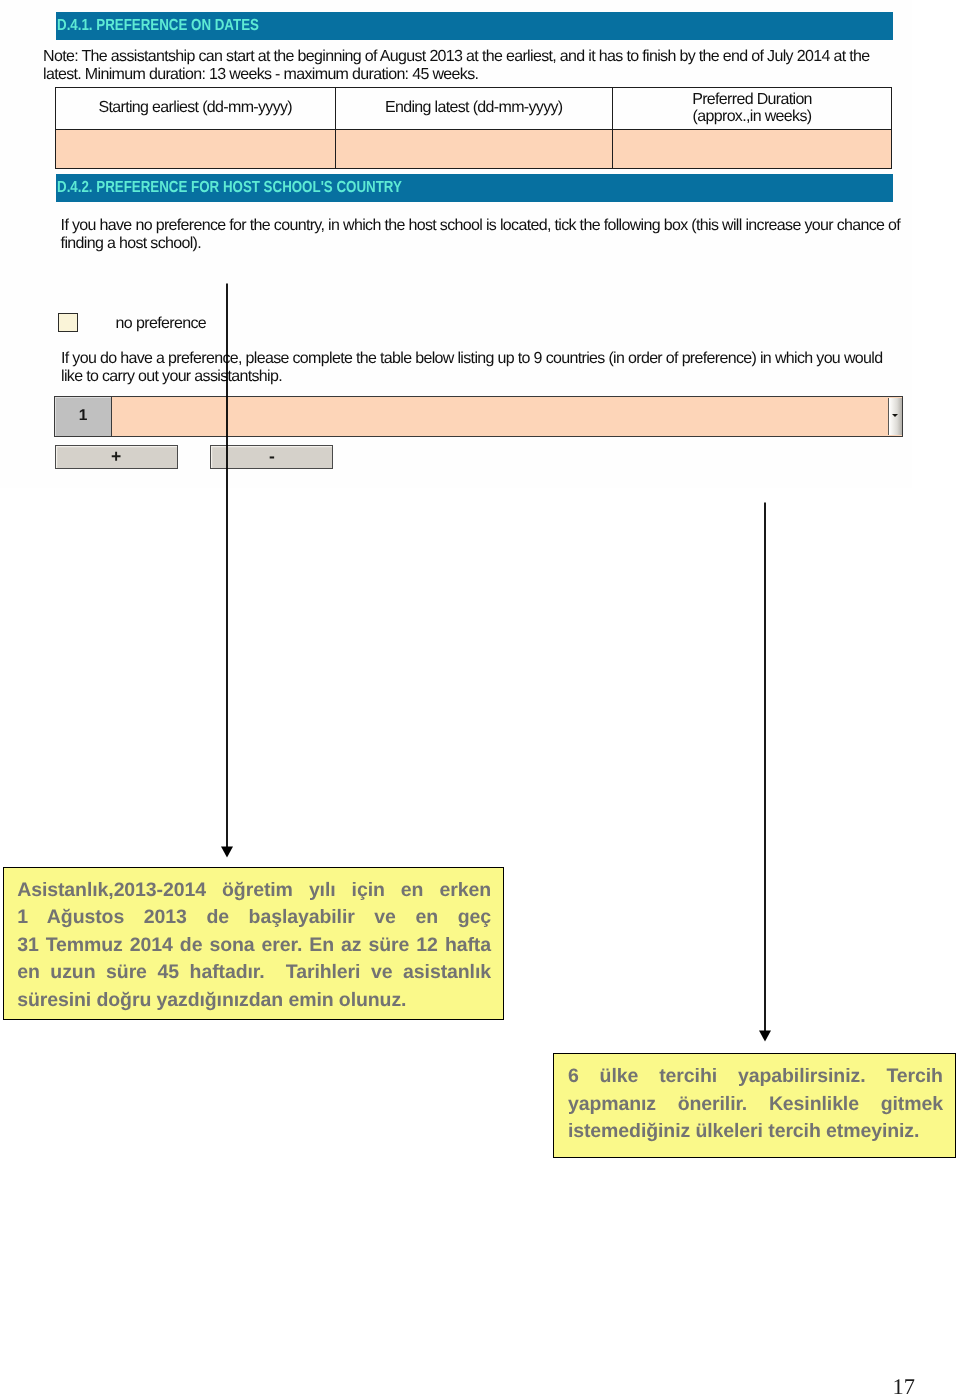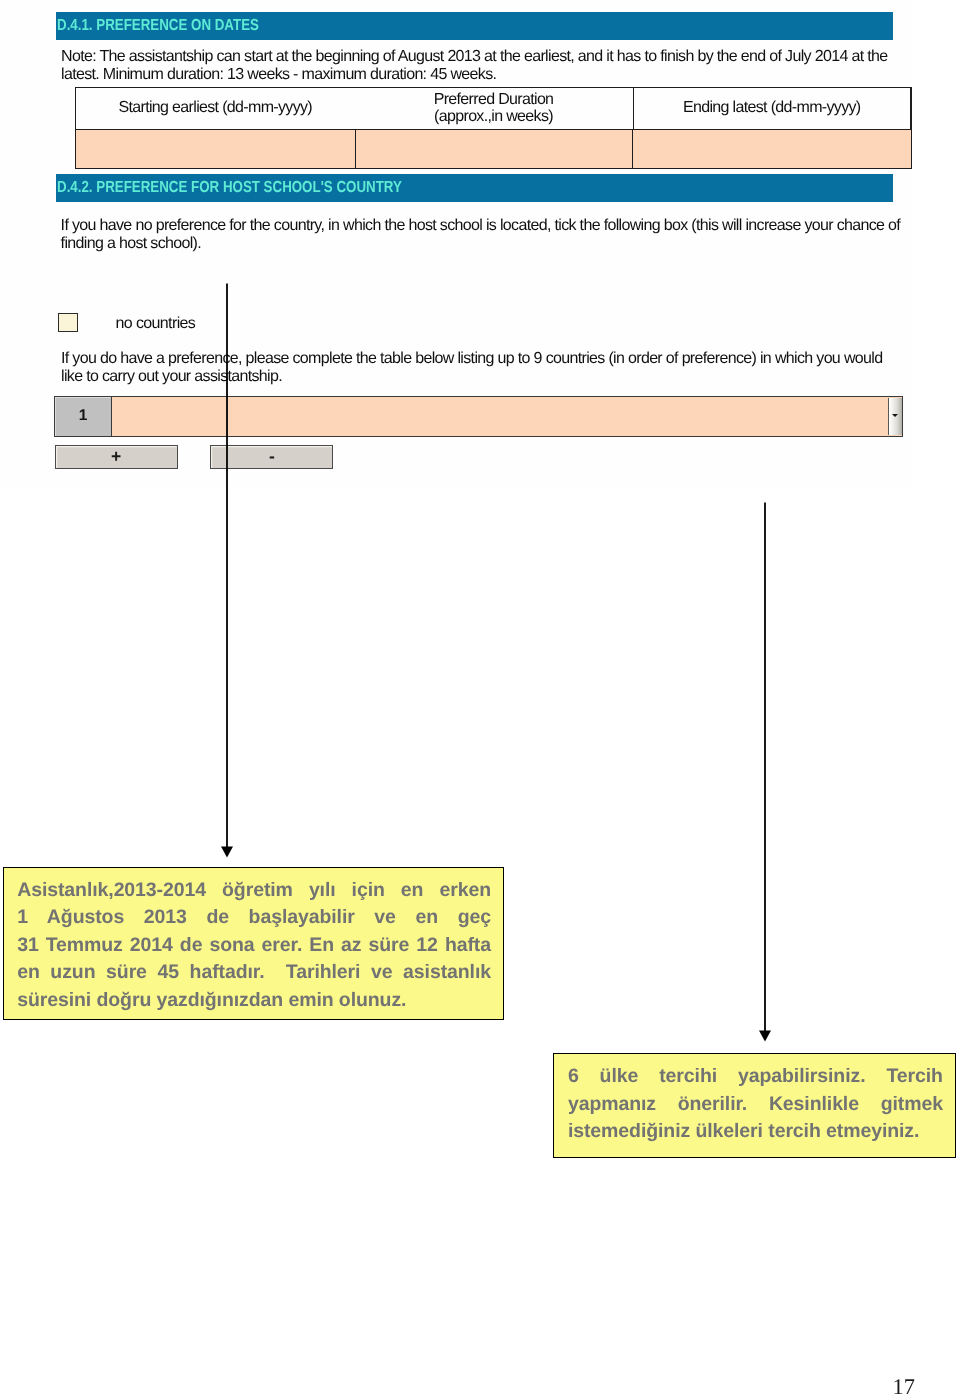--- a/index.html
+++ b/index.html
@@ -14,27 +14,27 @@
   
   .bar{position:absolute;left:55.5px;width:837px;background:#0770a0;
        color:#5eead4;font-weight:bold;font-size:16px;
        display:flex;align-items:center;box-sizing:border-box;padding-left:1.7px;}
   .bar span{display:inline-block;transform:scaleX(0.833);transform-origin:left center;white-space:nowrap;}
   #bar1{top:11.5px;height:28.5px;}
   #bar2{top:174.3px;height:27.6px;}
 
   
   .note{position:absolute;font-size:16px;letter-spacing:-0.66px;line-height:17.8px;color:#111;}
-  #note1{left:61px;top:48.3px;width:843px;}
+  #note1{left:43px;top:48.3px;width:843px;}
   #note2{left:60.6px;top:217.4px;width:843px;}
   #note3{left:61px;top:349.9px;width:843px;}
 
   
   .tbl{position:absolute;left:55px;top:86.8px;width:837px;border:1.4px solid #1e1e1e;
-       box-sizing:border-box;margin-left:20px;}
+       box-sizing:border-box;}
   .tr{display:flex;}
   .tr.head{height:40.8px;}
   .tr.body{height:38.5px;border-top:1.4px solid #1e1e1e;}
   .td{box-sizing:border-box;display:flex;align-items:center;justify-content:center;
       flex-direction:column;font-size:16px;letter-spacing:-0.66px;color:#111;}
   .c1{width:278.5px;}
   .c2{width:278.5px;border-left:1.4px solid #1e1e1e;border-right:1.4px solid #1e1e1e;}
   .c3{flex:1;}
   .fill{background:#fdd5b8;}
   .c3 .l1,.c3 .l2{display:block;line-height:17.2px;}
@@ -94,41 +94,41 @@
 
 <div class="bar" id="bar1">
   <span>D.4.1. PREFERENCE ON DATES</span>
 </div>
 
 <div class="note" id="note1">Note: The assistantship can start at the beginning of August 2013 at the earliest, and it has to finish by the end of July 2014 at the latest. Minimum duration: 13 weeks - maximum duration: 45 weeks.</div>
 
 <div class="tbl" id="tbl1">
   <div class="tr head">
     <div class="td c1">Starting earliest (dd-mm-yyyy)</div>
+    <div class="td c2">Ending latest (dd-mm-yyyy)</div>
     <div class="td c3">
         <span class="l1">Preferred Duration</span>
         <span class="l2">(approx.,in weeks)</span>
       </div>
-    <div class="td c2">Ending latest (dd-mm-yyyy)</div>
   </div>
   <div class="tr body">
     <div class="td c1 fill"></div>
     <div class="td c2 fill"></div>
     <div class="td c3 fill"></div>
   </div>
 </div>
 
 <div class="bar" id="bar2">
   <span>D.4.2. PREFERENCE FOR HOST SCHOOL'S COUNTRY</span>
 </div>
 
 <div class="note" id="note2">If you have no preference for the country, in which the host school is located, tick the following box (this will increase your chance of finding a host school).</div>
 
 <div class="chk" id="chk1"></div>
-<div class="chklbl" id="chklbl1">no countries</div>
+<div class="chklbl" id="chklbl1">no preference</div>
 
 <div class="note" id="note3">If you do have a preference, please complete the table below listing up to 9 countries (in order of preference) in which you would like to carry out your assistantship.</div>
 
 <div class="ctryrow" id="ctryrow">
   <div class="idx">1</div>
   <div class="cval">
     <span class="cvaltext"></span>
     <span class="cbtn">
         <span class="caret"></span>
       </span>

